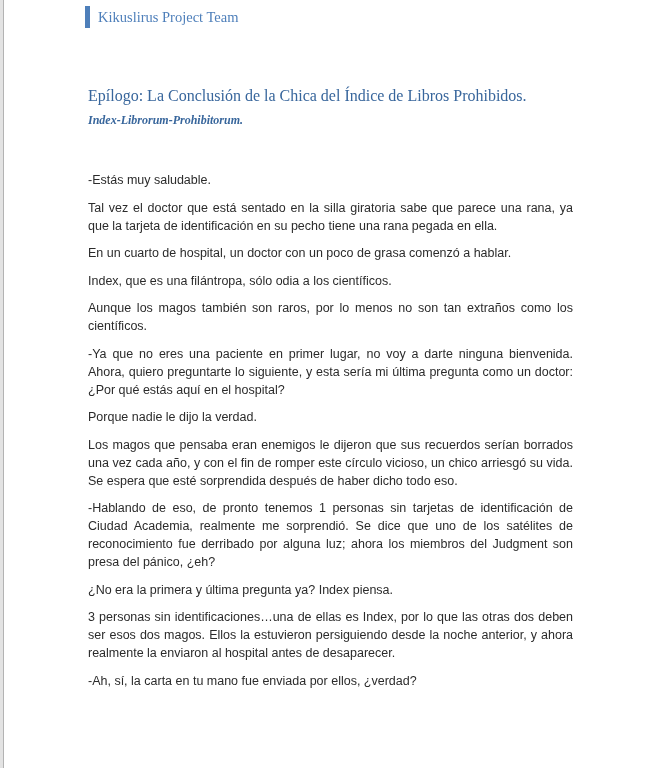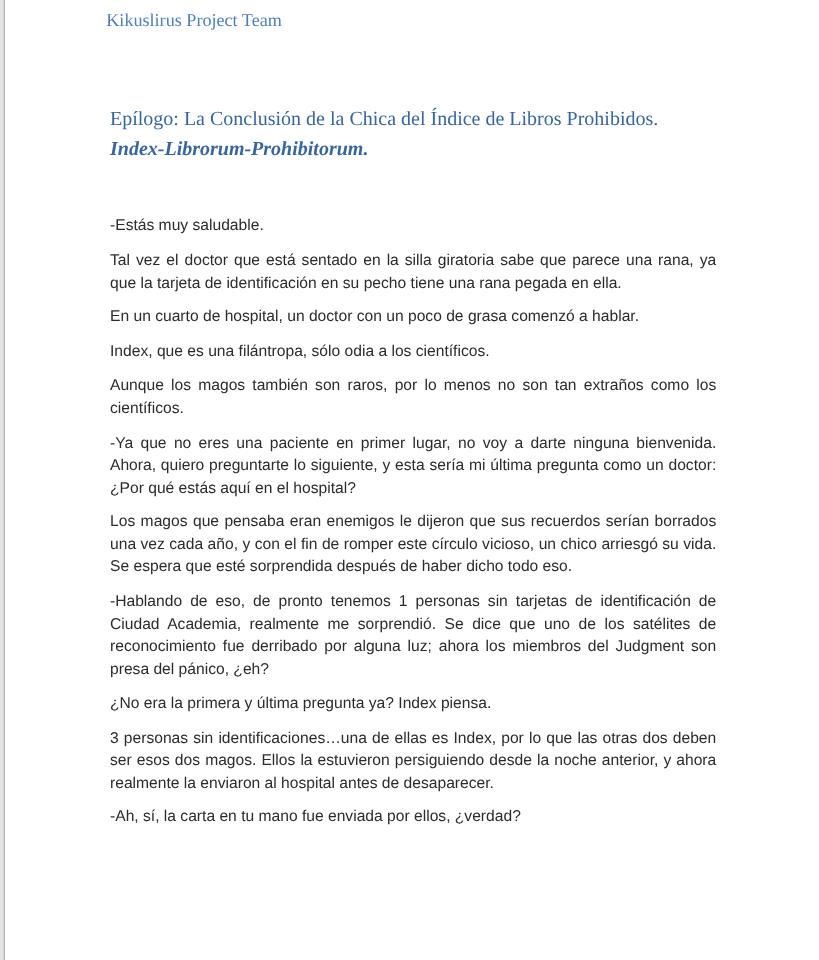--- a/index.html
+++ b/index.html
@@ -25,21 +25,20 @@
   .content {
     position: absolute;
     left: 88px; top: 0;
     width: 485px;
   }
   .doc-header {
     margin-top: 6px;
     margin-left: -3px;
     display: flex;
     align-items: stretch;
-    flex-direction: column;
   }
   .accent-bar {
     width: 5px;
     background: #4e7fba;
     margin-right: 8px;
   }
   .team-name {
     font-family: "Liberation Serif", "DejaVu Serif", serif;
     font-size: 14.5px;
     line-height: 22px;
@@ -52,21 +51,21 @@
     font-family: "Liberation Serif", "DejaVu Serif", serif;
     font-weight: normal;
     font-size: 16px;
     line-height: 24px;
     color: #38669c;
   }
   .chapter-subtitle {
     font-family: "Liberation Serif", "DejaVu Serif", serif;
     font-weight: bold;
     font-style: italic;
-    font-size: 16px;
+    font-size: 12px;
     line-height: 24px;
     color: #38669c;
   }
   .body-text {
     margin-top: 39px;
   }
   .body-text p {
     font-size: 12.5px;
     line-height: 18px;
     color: #2b2b2b;
@@ -92,20 +91,21 @@
       <div class="chapter-subtitle">Index-Librorum-Prohibitorum.</div>
     </div>
 
     <div class="body-text">
       <p>-Estás muy saludable.</p>
       <p>Tal vez el doctor que está sentado en la silla giratoria sabe que parece una rana, ya que la tarjeta de identificación en su pecho tiene una rana pegada en ella.</p>
       <p>En un cuarto de hospital, un doctor con un poco de grasa comenzó a hablar.</p>
       <p>Index, que es una filántropa, sólo odia a los científicos.</p>
       <p>Aunque los magos también son raros, por lo menos no son tan extraños como los científicos.</p>
       <p>-Ya que no eres una paciente en primer lugar, no voy a darte ninguna bienvenida. Ahora, quiero preguntarte lo siguiente, y esta sería mi última pregunta como un doctor: ¿Por qué estás aquí en el hospital?</p>
+      <p>Porque nadie le dijo la verdad.</p>
       <p>Los magos que pensaba eran enemigos le dijeron que sus recuerdos serían borrados una vez cada año, y con el fin de romper este círculo vicioso, un chico arriesgó su vida. Se espera que esté sorprendida después de haber dicho todo eso.</p>
       <p>-Hablando de eso, de pronto tenemos 1 personas sin tarjetas de identificación de Ciudad Academia, realmente me sorprendió. Se dice que uno de los satélites de reconocimiento fue derribado por alguna luz; ahora los miembros del Judgment son presa del pánico, ¿eh?</p>
       <p>¿No era la primera y última pregunta ya? Index piensa.</p>
       <p>3 personas sin identificaciones…una de ellas es Index, por lo que las otras dos deben ser esos dos magos. Ellos la estuvieron persiguiendo desde la noche anterior, y ahora realmente la enviaron al hospital antes de desaparecer.</p>
       <p>-Ah, sí, la carta en tu mano fue enviada por ellos, ¿verdad?</p>
     </div>
 
   </div>
 </div>
 

